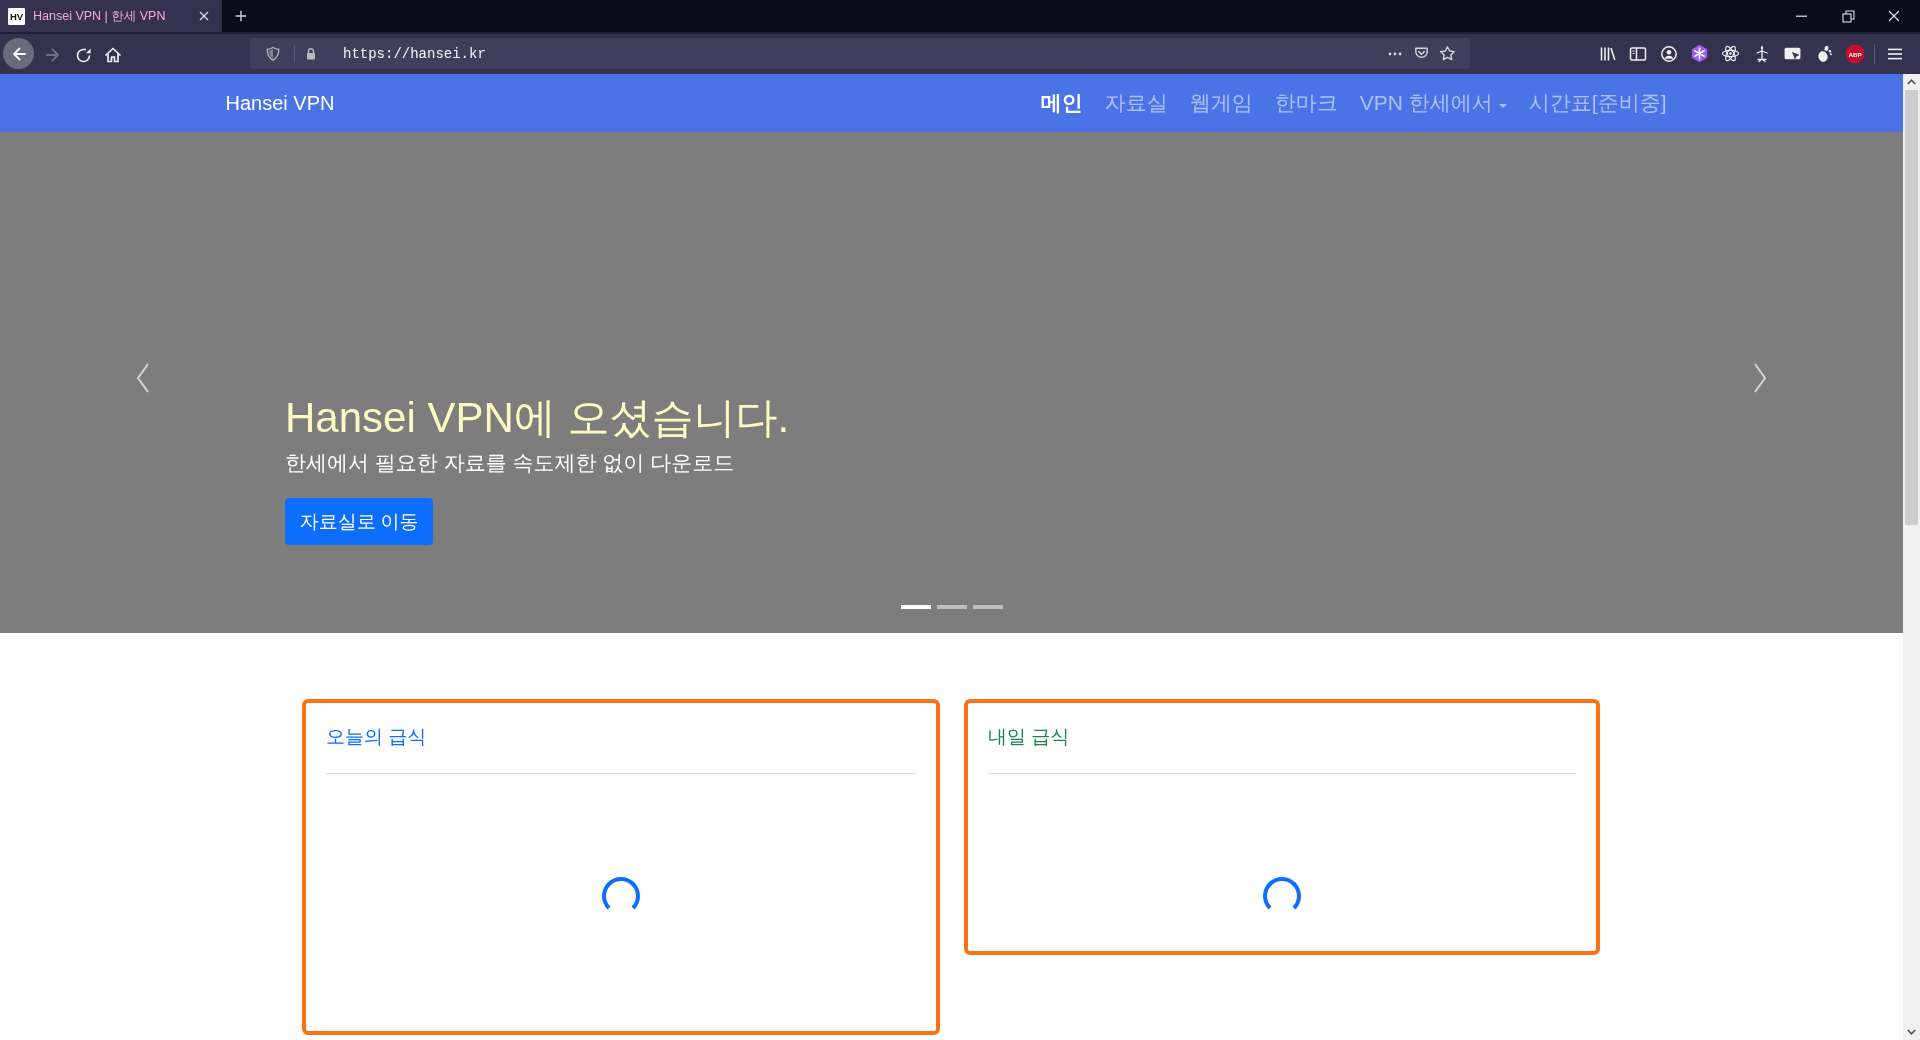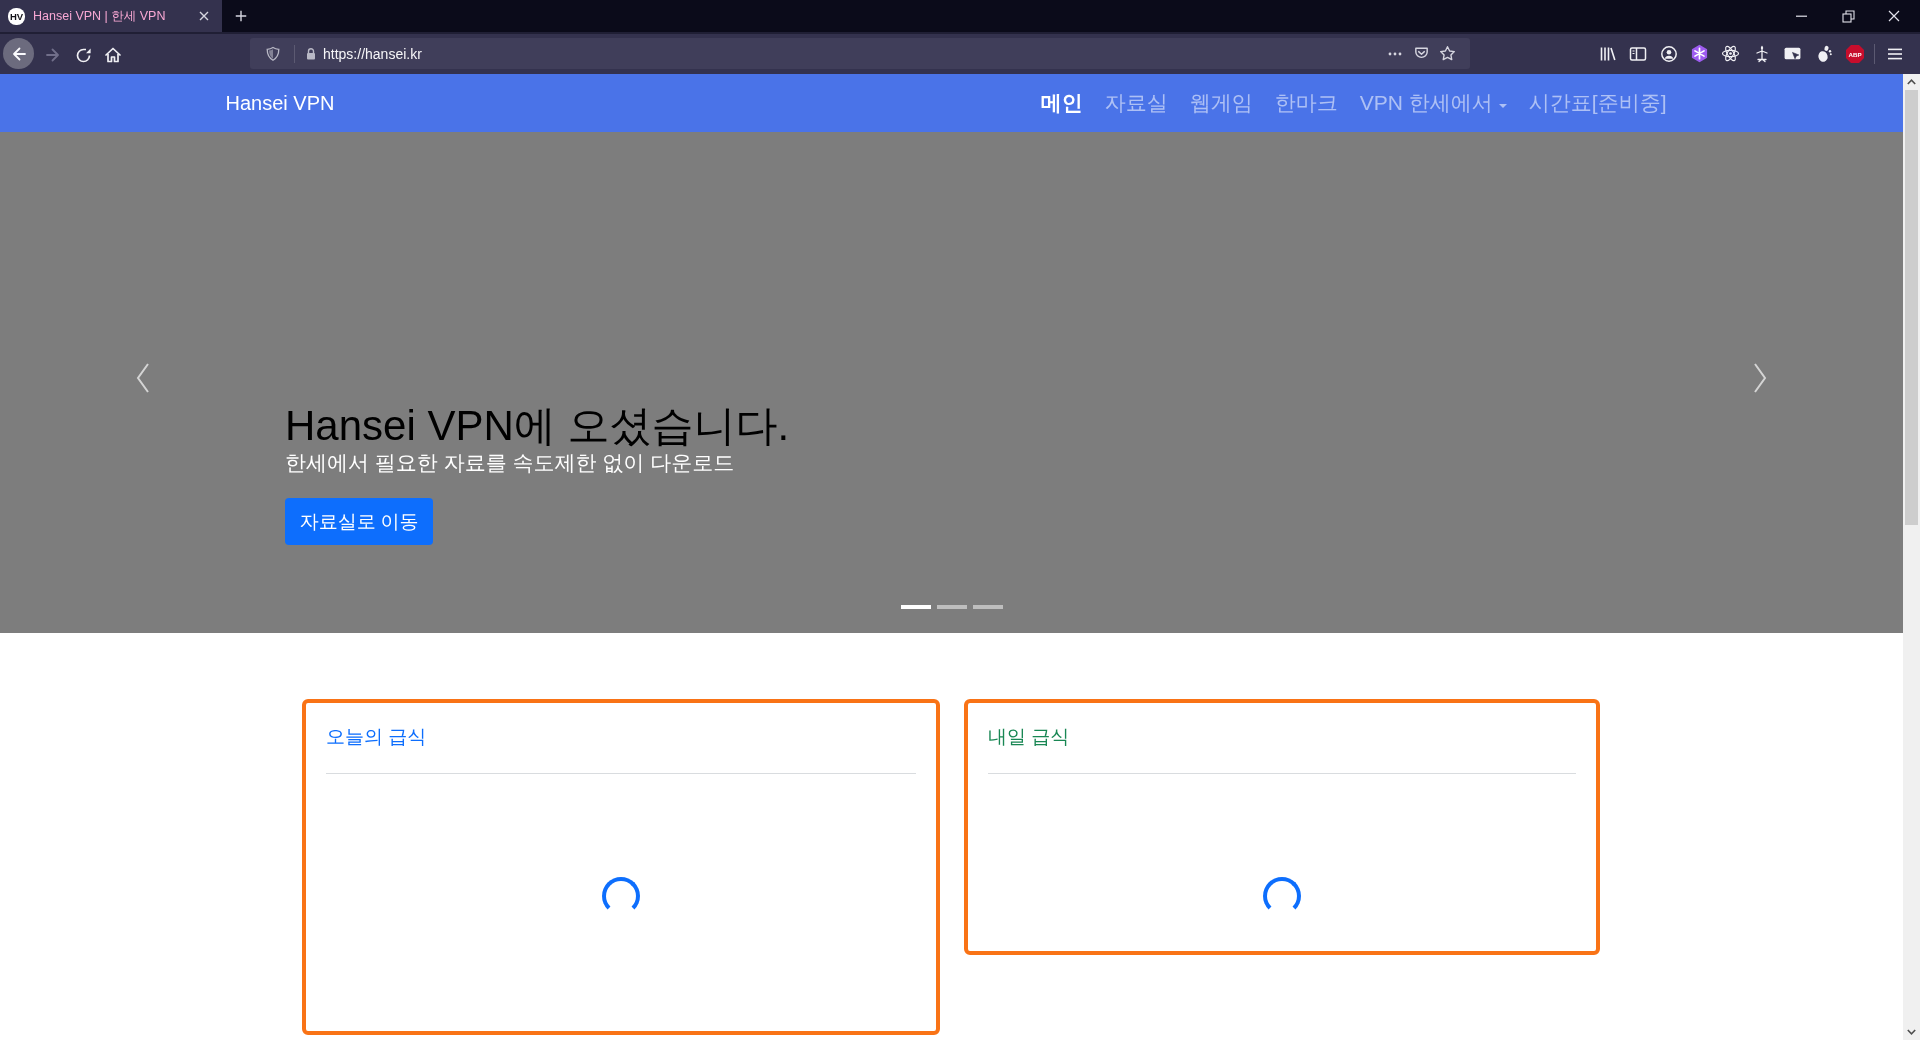--- a/index.html
+++ b/index.html
@@ -5,57 +5,57 @@
   html,body{margin:0;padding:0;background:#000;}
   *{box-sizing:border-box;}
   .screen{position:relative;width:1920px;height:1040px;overflow:hidden;background:#fff;
           font-family:"Liberation Sans",sans-serif;-webkit-font-smoothing:antialiased;}
 
   
   .tabbar{position:absolute;top:0;left:0;width:1920px;height:32px;background:#0b0b1a;}
   .tab{position:absolute;left:0;top:0;width:222px;height:32px;background:#34324e;
        display:flex;align-items:center;padding:0 8px;}
   .tab-accent{position:absolute;top:0;left:0;width:222px;height:2px;background:var(--accent_line,#d629b8);}
-  .favicon{width:17px;height:17px;min-width:17px;background:#fff;border-radius:8px;color:#15141a;
+  .favicon{width:17px;height:17px;min-width:17px;background:#fff;border-radius:1px;color:#15141a;
            font-size:9.5px;font-weight:bold;display:flex;align-items:center;justify-content:center;}
   .tab-title{margin-left:8px;font-size:12.5px;color:#f9a8d4;white-space:nowrap;overflow:hidden;flex:1;}
   .icon-btn{display:flex;align-items:center;justify-content:center;}
   .newtab{position:absolute;left:228px;top:3px;width:26px;height:26px;}
   .win-controls{position:absolute;right:3px;top:0;height:32px;display:flex;}
   .win-btn{width:46px;height:32px;display:flex;align-items:center;justify-content:center;}
 
   .toolbar{position:absolute;top:32px;left:0;width:1920px;height:42px;background:#34324e;
            border-top:2px solid #201f35;}
   .btn-back{position:absolute;left:3px;top:4px;width:31px;height:31px;border-radius:50%;
             background:#6c6b7e;display:flex;align-items:center;justify-content:center;}
   .tb-btn{position:absolute;top:10px;width:22px;height:22px;display:flex;align-items:center;justify-content:center;}
   .urlbar{position:absolute;left:250px;top:4px;width:1220px;height:31px;background:#403e5a;
           border-radius:3px;display:flex;align-items:center;padding:0 10px;}
   .url-sep{width:1px;height:18px;background:#5c5a72;margin:0 8px;}
-  .url-text{margin-left:4px;font-size:14px;color:#f6f6f8;flex:1;white-space:nowrap;overflow:hidden;}
+  .url-text{margin-left:24px;font-size:14px;color:#f6f6f8;flex:1;white-space:nowrap;overflow:hidden;font-family:Liberation Mono, monospace;}
   .url-action{width:26px;height:26px;display:flex;align-items:center;justify-content:center;}
   .right-icons{position:absolute;right:10px;top:4px;height:31px;display:flex;align-items:center;}
   .ri{width:31px;height:31px;display:flex;align-items:center;justify-content:center;}
   .tb-sep{width:1px;height:20px;background:#5c5a72;margin:0 4px;}
 
   
   .page{position:absolute;top:74px;left:0;width:1920px;height:966px;background:#fff;}
 
   .site-navbar{position:absolute;top:0;left:0;width:1903px;height:58px;background:var(--navbar,#4a73e8);}
   .navbar-inner{width:1452px;height:100%;margin:0 auto;display:flex;align-items:center;}
   .brand{color:#fff;font-size:20px;text-decoration:none;}
   .nav{margin-left:auto;display:flex;align-items:center;list-style:none;margin-top:0;margin-bottom:0;padding:0;}
   .nav-link{padding:0 11px;font-size:21px;color:rgba(255,255,255,.55);text-decoration:none;white-space:nowrap;}
   .nav-link.active{color:#fff;font-weight:700;}
   .caret{display:inline-block;margin-left:6px;vertical-align:2px;
          border-top:4.5px solid rgba(255,255,255,.55);
          border-left:4.5px solid transparent;border-right:4.5px solid transparent;}
 
   .hero{position:absolute;top:58px;left:0;width:1903px;height:501px;background:var(--hero,#7d7d7d);}
-  .hero-title{position:absolute;left:285px;top:258px;font-size:42px;font-weight:400;color:#000000;margin-top:8px;}
+  .hero-title{position:absolute;left:285px;top:258px;font-size:42px;font-weight:400;color:#fef9c3;}
   .hero-sub{position:absolute;left:285px;top:317px;font-size:21px;color:#fff;}
   .hero-btn{position:absolute;left:285px;top:366px;width:148px;height:47px;
             background:var(--primary,#0d6efd);color:#fff;font-size:19px;border:none;border-radius:4px;
             display:flex;align-items:center;justify-content:center;cursor:pointer;
             font-family:Liberation Serif, serif;}
   .hero-ctrl{position:absolute;top:226px;width:40px;height:40px;display:flex;align-items:center;
              justify-content:center;opacity:.9;cursor:pointer;}
   .hero-ctrl.prev{left:123px;}
   .hero-ctrl.next{left:1740px;}
   .indicators{position:absolute;left:901px;top:473px;display:flex;gap:6px;}

